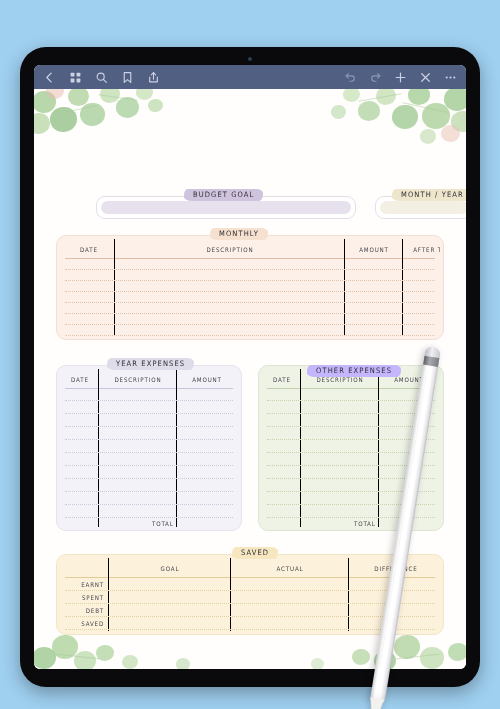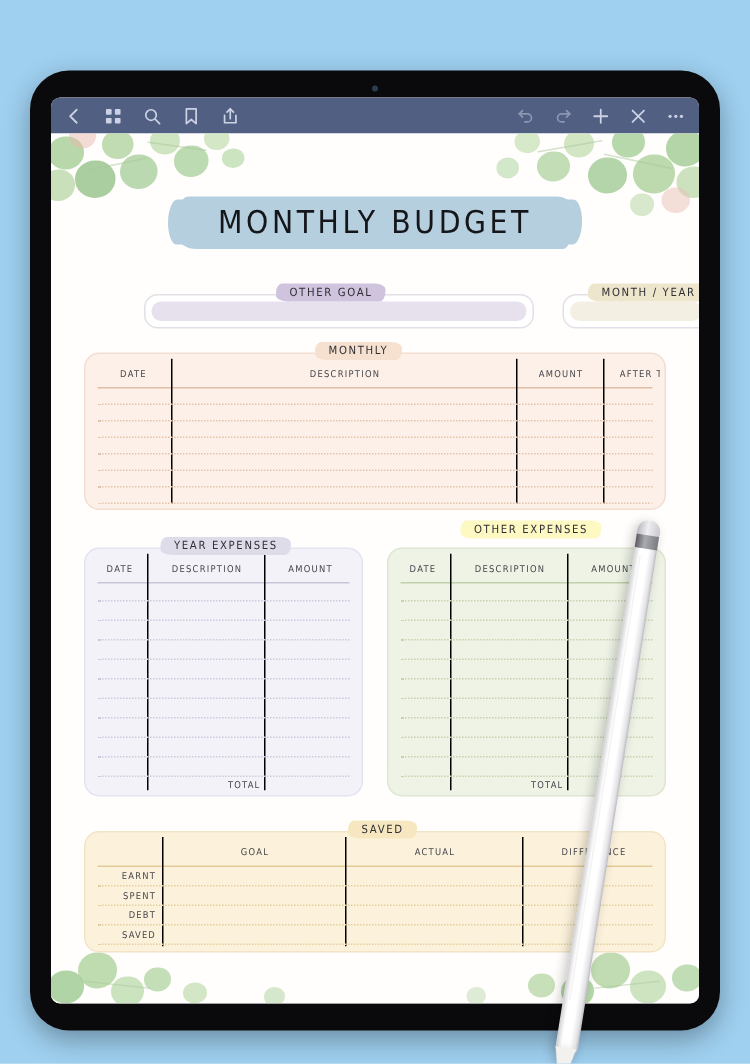--- a/index.html
+++ b/index.html
@@ -121,21 +121,21 @@
   #income-tag { left: 176px; top: 139px; background: #f6e0cf; }
 
   
   #fixed-panel { left: 22px; top: 276px; width: 186px; height: 166px; background: #f3f2f8; border-color:#e4e3ee; }
   #fixed-panel .panel-inner { background: #f3f2f8; }
   #fixed-tag { left: 73px; top: 269px; background: #dfdcea; }
 
   
   #other-panel { left: 224px; top: 276px; width: 186px; height: 166px; background: #eef3e6; border-color:#dde6d1; }
   #other-panel .panel-inner { background: #eef3e6; }
-  #other-tag { left: 273px; top: 258px; background: #fef9c3; }
+  #other-tag { left: 273px; top: 276px; background: #c4b5fd; }
 
   
   #recap-panel { left: 22px; top: 465px; width: 388px; height: 81px; background: #fcf2dc; border-color:#f2e4c7; }
   #recap-panel .panel-inner { background: #fcf2dc; }
   #recap-tag { left: 198px; top: 458px; background: #f6e7c0; }
 
   
   .vline { position: absolute; top: 0; bottom: 0; width: 1px; }
   .dotrow { position: absolute; left: 5px; right: 5px; height: 0; border-top: 1px dotted; }
 
@@ -330,27 +330,22 @@
           <span class="leaf" style="right:150px;bottom:3px;width:13px;height:12px;background:#bedaad;opacity:.5;"></span>
           <span class="leaf" style="right:104px;bottom:8px;width:18px;height:16px;background:#a5cd92;opacity:.62;"></span>
           <span class="leaf" style="right:78px; bottom:2px;width:22px;height:20px;background:#8fc280;opacity:.66;"></span>
           <span class="leaf" style="right:54px; bottom:14px;width:26px;height:24px;background:#a9cf96;"></span>
           <span class="leaf" style="right:30px; bottom:4px; width:24px;height:22px;background:#bbd9a9;"></span>
           <span class="leaf" style="right:6px;  bottom:12px;width:20px;height:18px;background:#97c687;opacity:.6;"></span>
           <span class="stem" style="left:30px; bottom:16px;width:44px;height:1px;transform:rotate(6deg);"></span>
           <span class="stem" style="right:34px;bottom:16px;width:44px;height:1px;transform:rotate(-6deg);"></span>
         </div>
 
-        <div class="title-wrap">
-          <span class="title-band">
-            <span class="title-text">MONTHLY BUDGET</span>
-          </span>
-        </div>
-
-        <div class="tag" id="budget-goal-tag">OTHER GOAL</div>
+
+        <div class="tag" id="budget-goal-tag">BUDGET GOAL</div>
         <div class="field-box" id="budget-goal-box">
           <div class="field-fill"></div>
         </div>
 
         <div class="tag" id="month-year-tag">MONTH / YEAR</div>
         <div class="field-box" id="month-year-box">
           <div class="field-fill"></div>
         </div>
 
         <div class="tag" id="income-tag">MONTHLY</div>

